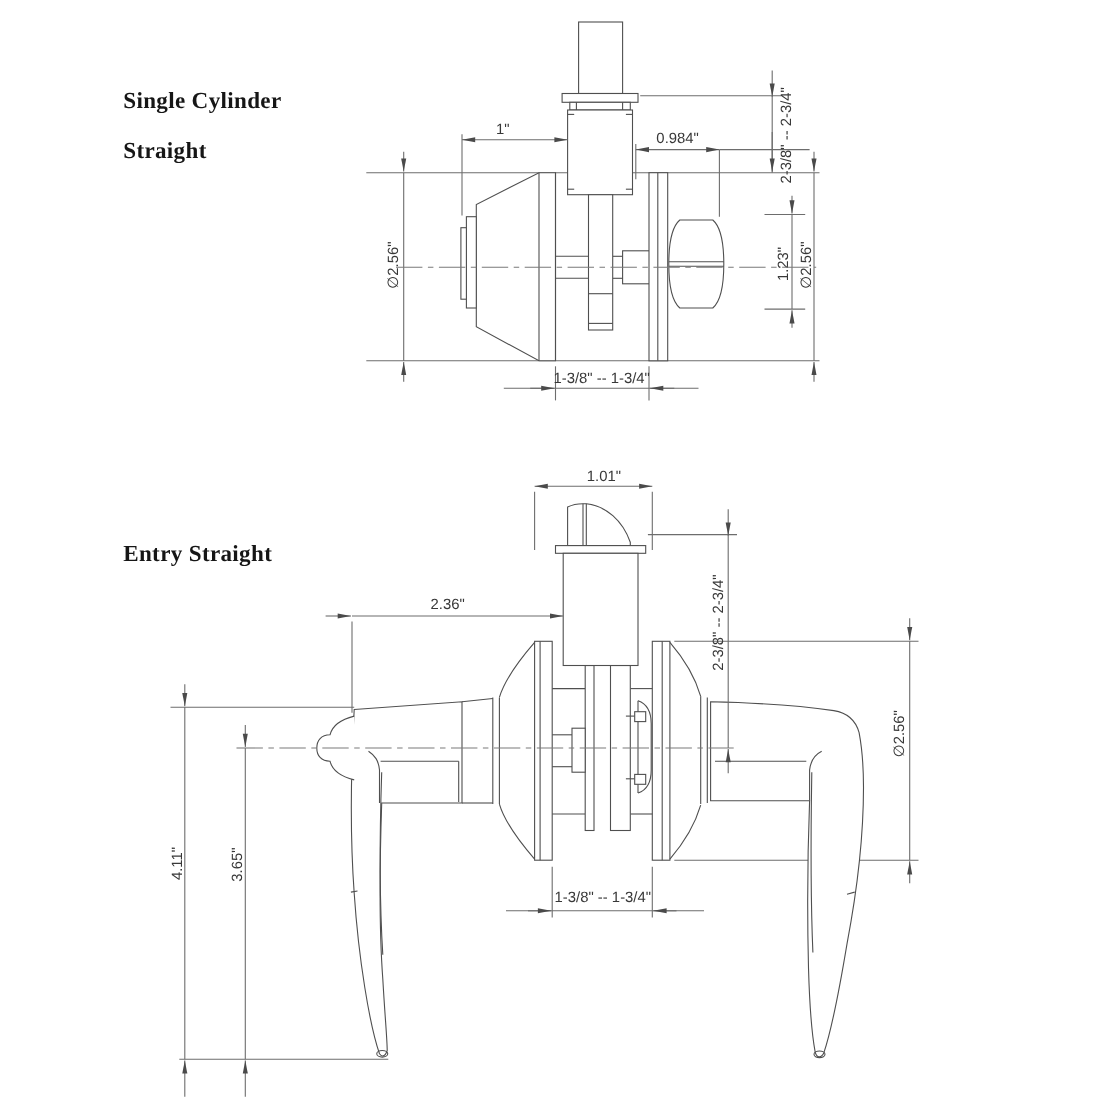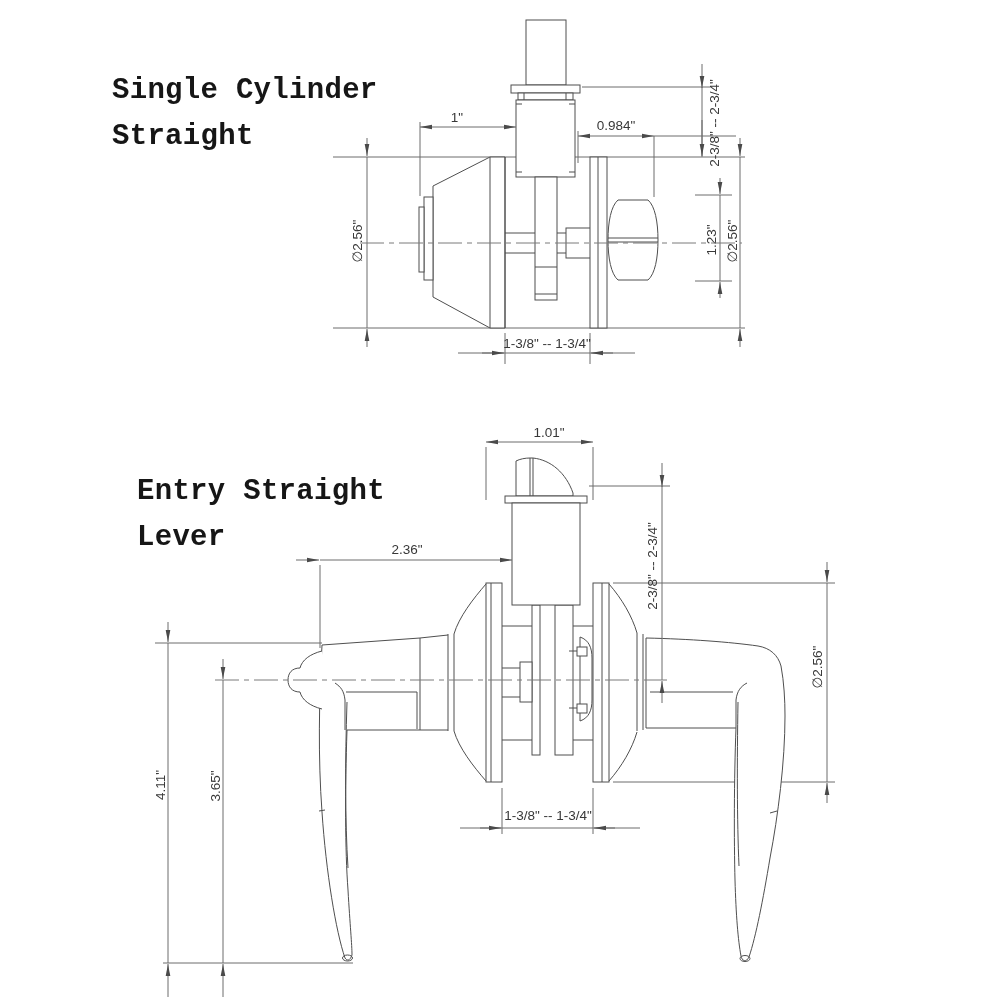--- a/index.html
+++ b/index.html
@@ -1,42 +1,41 @@
 <!DOCTYPE html>
 <html><head>
 <meta charset="utf-8">
 <style>
   html,body{margin:0;padding:0;background:#fff;}
   #sheet{position:relative;width:1000px;height:1000px;background:#fff;overflow:hidden;
          font-family:"Liberation Sans",sans-serif;}
-  .title{position:absolute;font-family:Liberation Mono, monospace;
-         font-weight:600;font-size:29px;line-height:46px;color:#161616;letter-spacing:.3px;}
+  .title{position:absolute;font-family:Liberation Serif, serif;
+         font-weight:600;font-size:21px;line-height:46px;color:#161616;letter-spacing:.3px;}
   #title-deadbolt{left:112px;top:68px;}
-  #title-lever{left:112px;top:469px;margin-left:25px;}
+  #title-lever{left:112px;top:480px;}
   svg{position:absolute;left:0;top:0;}
   .p{stroke:#4f4f4f;stroke-width:1;fill:none;}
   .pf{stroke:#4f4f4f;stroke-width:1;fill:#ffffff;}
   .d{stroke:#6d6d6d;stroke-width:1;fill:none;}
   .cl{stroke:#7a7a7a;stroke-width:1;fill:none;stroke-dasharray:24 5 5 5;}
   .t{font-family:"Liberation Sans",sans-serif;font-size:13.5px;fill:#383838;}
   .a1{marker-end:url(#arw);}
   .a2{marker-start:url(#arw);marker-end:url(#arw);}
 </style>
 </head>
 <body>
 
 <div id="sheet">
 
   <div class="title" id="title-deadbolt">
     <div>Single Cylinder</div>
     <div>Straight</div>
   </div>
   <div class="title" id="title-lever">
     <div>Entry Straight</div>
-    <div>Lever</div>
   </div>
 
   <svg width="1000" height="1000" viewBox="0 0 1000 1000">
     <defs>
       <marker id="arw" markerWidth="14" markerHeight="6" refX="13" refY="3" orient="auto-start-reverse" markerUnits="userSpaceOnUse">
         <path d="M13,3 L1,0.7 L1,5.3 Z" fill="#4a4a4a"></path>
       </marker>
     </defs>
 
     <g>

